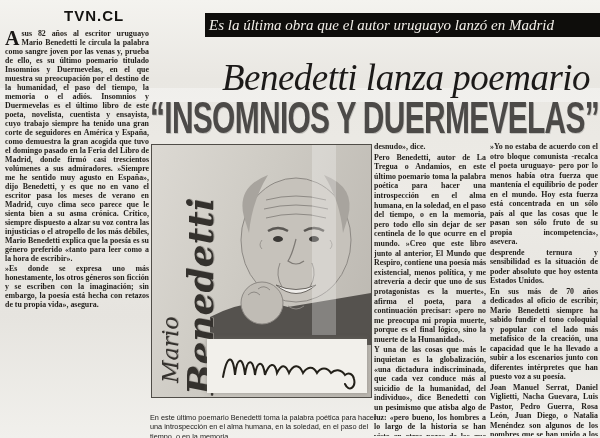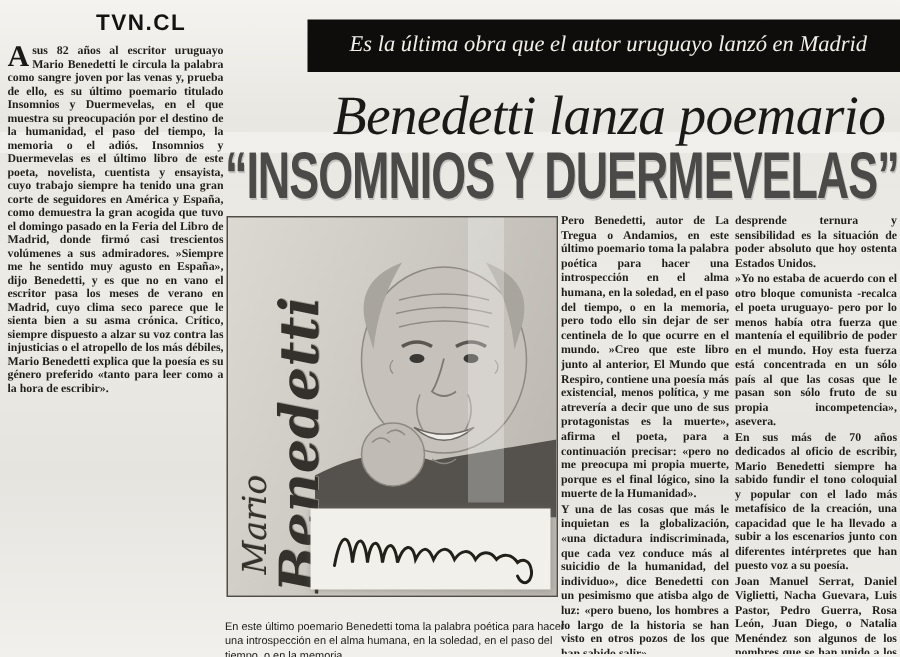--- a/index.html
+++ b/index.html
@@ -9,23 +9,23 @@
     font-family:"Liberation Serif", serif; color:#26231f;
   }
   
   .scan-band-h{position:absolute;left:0;top:88px;width:600px;height:14px;background:rgba(255,255,255,.35);pointer-events:none;}
   .scan-band-v{position:absolute;left:342px;top:140px;width:26px;height:298px;background:rgba(255,255,255,.28);pointer-events:none;}
   .logo{
     position:absolute; left:64px; top:7px;
     font-family:"Liberation Sans", sans-serif; font-weight:bold; font-size:15px; letter-spacing:1px; color:#141311;
   }
   .banner{
-    position:absolute; left:205px; top:13px; width:395px; height:35px;
+    position:absolute; left:205px; top:13px; width:395px; height:24px;
     background:#0e0d0b; color:#f2efe9; display:flex; align-items:center;
-    padding-left:28px; box-sizing:border-box;
+    padding-left:4px; box-sizing:border-box;
     font-style:italic; font-size:15px; font-family:"Liberation Serif", serif;
   }
   .headline{
     position:absolute; left:212px; top:44px; width:388px; height:48px;
     font-style:italic; font-size:37px; letter-spacing:-0.5px; color:#1b1918;
     text-align:center; white-space:nowrap; font-family:"Liberation Serif", serif;margin-top:12px;
   }
   .big-title{
     position:absolute; left:150px; top:93px; width:450px; height:50px; overflow:visible;text-align:right;
   }
@@ -82,20 +82,21 @@
   </div>
 
   <div class="headline">Benedetti lanza poemario</div>
 
   <div class="big-title">
     <span class="stretch">“INSOMNIOS Y DUERMEVELAS”</span>
   </div>
 
   <div class="col col-left">
     <p class="dropcap">A sus 82 años al escritor uruguayo Mario Benedetti le circula la palabra como sangre joven por las venas y, prueba de ello, es su último poemario titulado Insomnios y Duermevelas, en el que muestra su preocupación por el destino de la humanidad, el paso del tiempo, la memoria o el adiós. Insomnios y Duermevelas es el último libro de este poeta, novelista, cuentista y ensayista, cuyo trabajo siempre ha tenido una gran corte de seguidores en América y España, como demuestra la gran acogida que tuvo el domingo pasado en la Feria del Libro de Madrid, donde firmó casi trescientos volúmenes a sus admiradores. »Siempre me he sentido muy agusto en España», dijo Benedetti, y es que no en vano el escritor pasa los meses de verano en Madrid, cuyo clima seco parece que le sienta bien a su asma crónica. Crítico, siempre dispuesto a alzar su voz contra las injusticias o el atropello de los más débiles, Mario Benedetti explica que la poesía es su género preferido «tanto para leer como a la hora de escribir».</p>
+    <p>»Es donde se expresa uno más honestamente, los otros géneros son ficción y se escriben con la imaginación; sin embargo, la poesía está hecha con retazos de tu propia vida», asegura.</p>
   </div>
 
   <div class="photo-box">
     <svg class="portrait" width="175" height="200" viewBox="0 0 175 200">
       <rect x="0" y="0" width="175" height="200" fill="none"></rect>
       <path d="M14 200 L14 172 Q55 150 92 162 L175 148 L175 200 Z" fill="#55524e"></path>
       <ellipse cx="100" cy="95" rx="55" ry="62" fill="#c6c2bb" stroke="#8d8984" stroke-width="1"></ellipse>
       <path d="M48 72 Q40 42 72 30 Q56 56 53 88 Z" fill="#a8a49e"></path>
       <path d="M152 72 Q160 42 128 30 Q144 56 147 88 Z" fill="#a8a49e"></path>
       <path d="M70 55 Q100 47 130 55" fill="none" stroke="#8d8984" stroke-width="1"></path>
@@ -121,25 +122,26 @@
     <div class="sig-strip">
       <svg width="150" height="50" viewBox="0 0 150 50">
         <path d="M8 36 C 12 14 18 12 20 34 C 22 16 28 14 30 34 C 32 18 38 16 40 34 C 42 20 48 18 50 34 C 54 22 60 20 62 32 C 66 24 70 22 74 32 C 78 24 84 22 88 32 C 92 26 98 24 102 32 C 106 26 112 26 116 32 C 120 28 126 28 130 34 C 134 31 138 33 139 38 C 141 46 134 52 130 43" fill="none" stroke="#232019" stroke-width="2" stroke-linecap="round"></path>
       </svg>
     </div>
   </div>
 
   <div class="caption">En este último poemario Benedetti toma la palabra poética para hacer una introspección en el alma humana, en la soledad, en el paso del tiempo, o en la memoria.</div>
 
   <div class="col col-mid">
+    <p>desnudo», dice.</p>
     <p>Pero Benedetti, autor de La Tregua o Andamios, en este último poemario toma la palabra poética para hacer una introspección en el alma humana, en la soledad, en el paso del tiempo, o en la memoria, pero todo ello sin dejar de ser centinela de lo que ocurre en el mundo. »Creo que este libro junto al anterior, El Mundo que Respiro, contiene una poesía más existencial, menos política, y me atrevería a decir que uno de sus protagonistas es la muerte», afirma el poeta, para a continuación precisar: «pero no me preocupa mi propia muerte, porque es el final lógico, sino la muerte de la Humanidad».</p>
     <p>Y una de las cosas que más le inquietan es la globalización, «una dictadura indiscriminada, que cada vez conduce más al suicidio de la humanidad, del individuo», dice Benedetti con un pesimismo que atisba algo de luz: «pero bueno, los hombres a lo largo de la historia se han visto en otros pozos de los que han sabido salir».</p>
     <p>Otra de las situaciones que preocupan a este hombre carismático que</p>
   </div>
 
   <div class="col col-right">
+    <p>»Yo no estaba de acuerdo con el otro bloque comunista -recalca el poeta uruguayo- pero por lo menos había otra fuerza que mantenía el equilibrio de poder en el mundo. Hoy esta fuerza está concentrada en un sólo país al que las cosas que le pasan son sólo fruto de su propia incompetencia», asevera.</p>
     <p>desprende ternura y sensibilidad es la situación de poder absoluto que hoy ostenta Estados Unidos.</p>
-    <p>»Yo no estaba de acuerdo con el otro bloque comunista -recalca el poeta uruguayo- pero por lo menos había otra fuerza que mantenía el equilibrio de poder en el mundo. Hoy esta fuerza está concentrada en un sólo país al que las cosas que le pasan son sólo fruto de su propia incompetencia», asevera.</p>
     <p>En sus más de 70 años dedicados al oficio de escribir, Mario Benedetti siempre ha sabido fundir el tono coloquial y popular con el lado más metafísico de la creación, una capacidad que le ha llevado a subir a los escenarios junto con diferentes intérpretes que han puesto voz a su poesía.</p>
     <p>Joan Manuel Serrat, Daniel Viglietti, Nacha Guevara, Luis Pastor, Pedro Guerra, Rosa León, Juan Diego, o Natalia Menéndez son algunos de los nombres que se han unido a los del poeta para poner música a sus versos.</p>
   </div>
 
 </div>
 
 </body></html>

